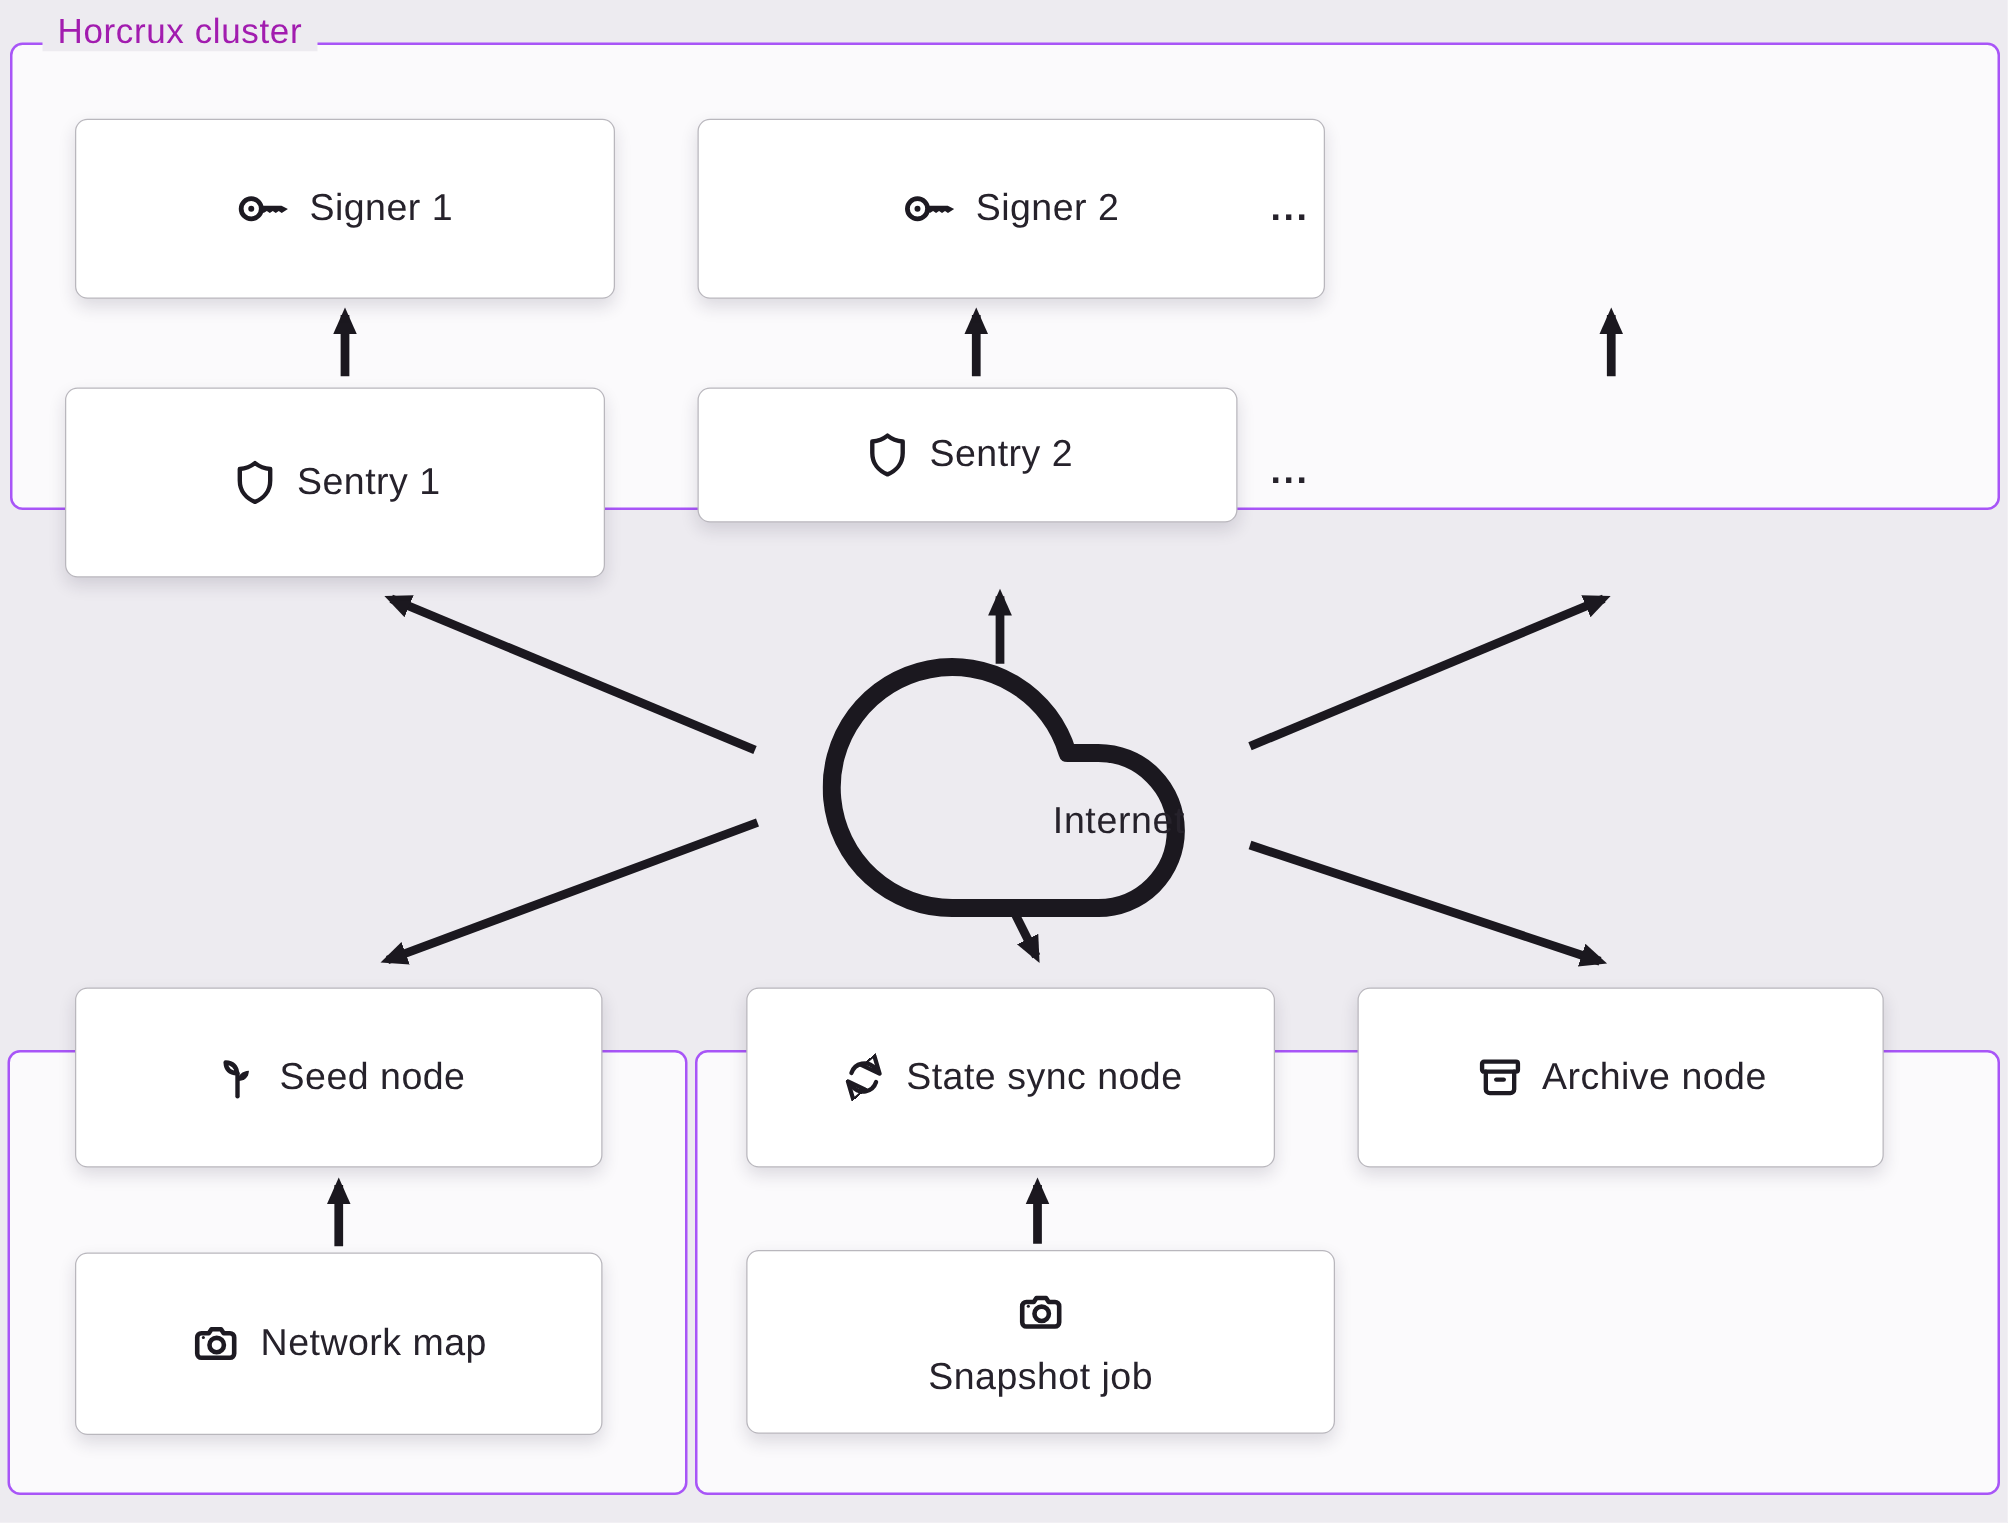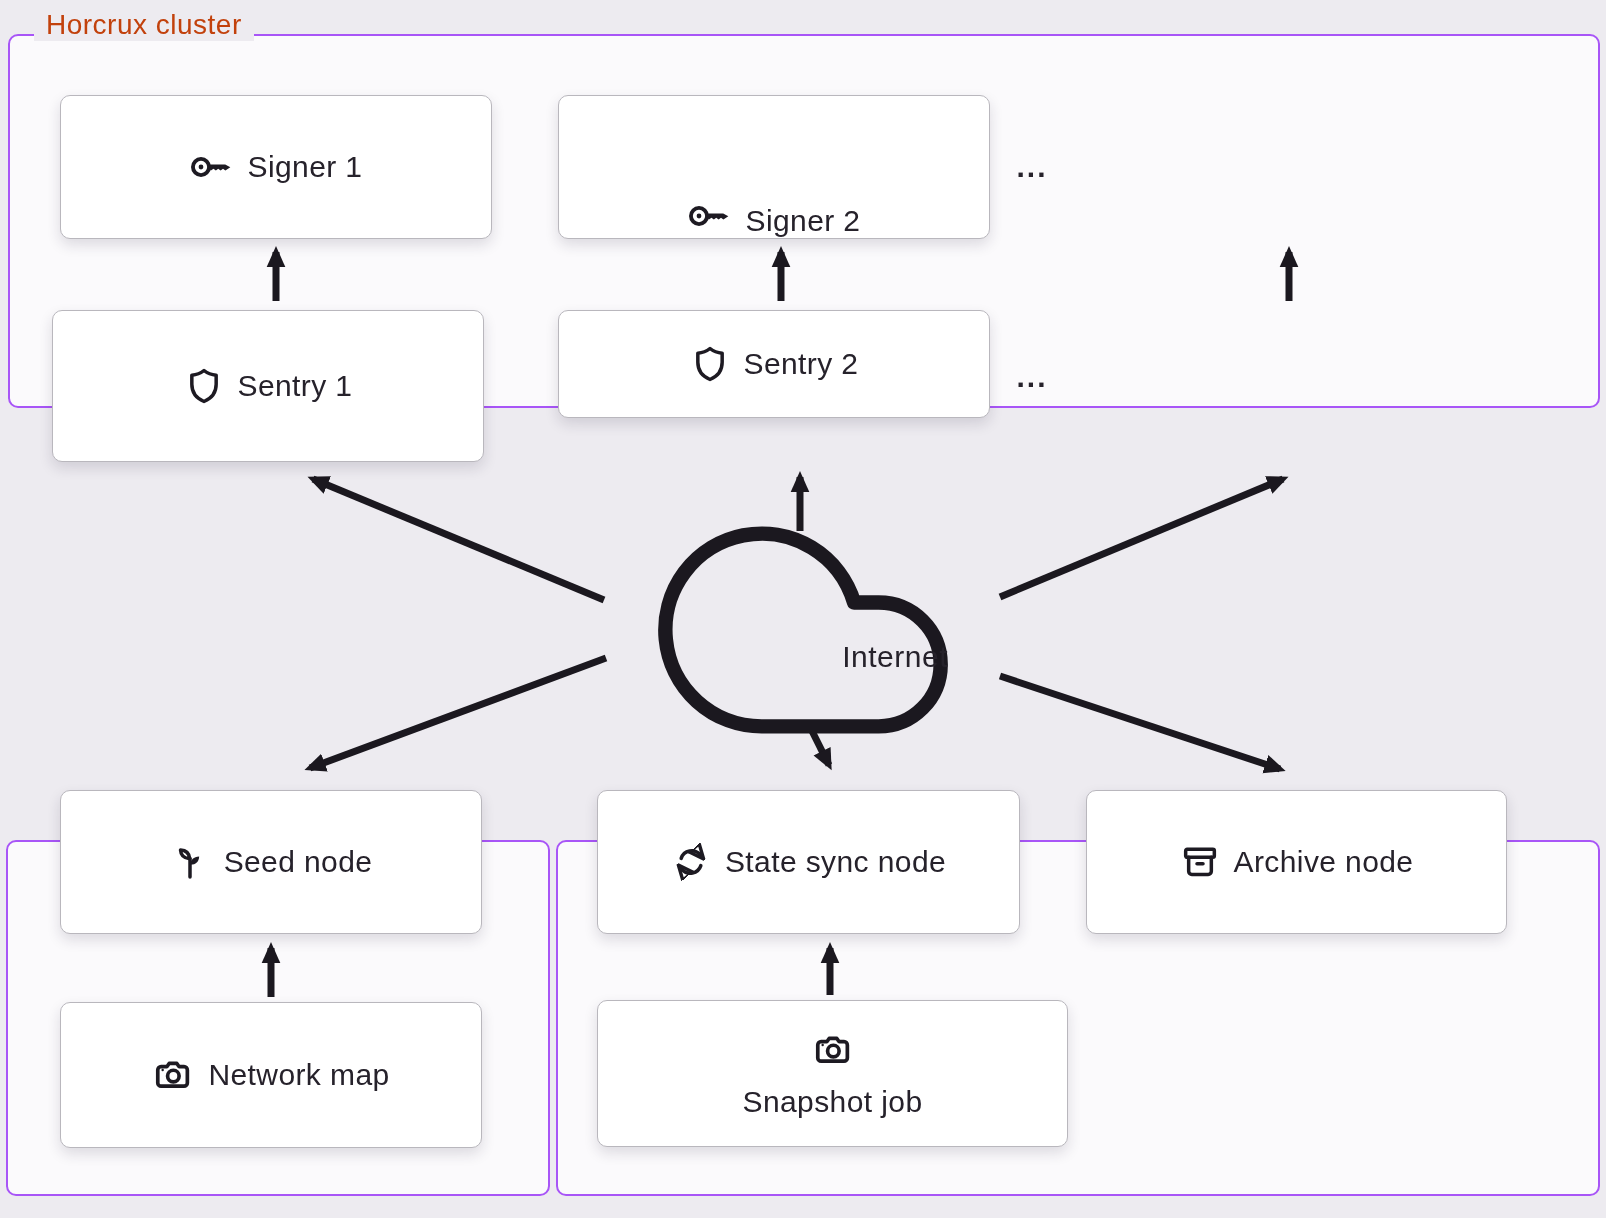--- a/index.html
+++ b/index.html
@@ -10,21 +10,21 @@
     color:#26222b; overflow:hidden;
   }
   .panel {
     position:absolute; background:#fbfafc;
     border:2px solid #a855f7; border-radius:10px;
     box-sizing:border-box; z-index:1;
   }
   .legend {
     position:absolute; left:34px; top:9px; z-index:2;
     padding:0 12px; background:#edebf0;
-    font-size:28px; letter-spacing:0.5px; color:#c2410c; white-space:nowrap;
+    font-size:28px; letter-spacing:0.5px; color:#a21caf; white-space:nowrap;
   }
   .node {
     position:absolute; box-sizing:border-box; z-index:3;
     background:#ffffff; border:1.6px solid #b9b7bd; border-radius:10px;
     box-shadow:0 6px 14px rgba(35,30,55,0.14);
     display:flex; align-items:center; justify-content:center; gap:14px;
     font-size:30px; letter-spacing:0.4px; color:#26222b; white-space:nowrap;
   }
   .node svg { display:block; flex:none; }
   .icon path, .icon circle, .icon rect {
@@ -76,21 +76,21 @@
   </svg>
 
   <div class="node" style="left:60px; top:95px; width:432px; height:144px;">
     <svg class="icon" width="44" height="44" viewBox="0 0 24 24">
       <circle cx="6" cy="12" r="4.4"></circle>
       <circle class="fill" cx="6" cy="12" r="1.3"></circle>
       <path class="fill" d="M10.4 10.7 H19.2 L22 12.1 L19.3 13.9 L18 13 L16.7 13.9 L15.4 13 L14.1 13.9 L12.8 13 L11.4 13.9 L10.4 13 Z"></path>
     </svg>
     <span>Signer 1</span>
   </div>
-  <div class="node" style="left:558px; top:95px; width:432px; height:144px;align-items:flex-end;">
+  <div class="node" style="left:558px; top:95px; width:502px; height:144px;">
     <svg class="icon" width="44" height="44" viewBox="0 0 24 24">
       <circle cx="6" cy="12" r="4.4"></circle>
       <circle class="fill" cx="6" cy="12" r="1.3"></circle>
       <path class="fill" d="M10.4 10.7 H19.2 L22 12.1 L19.3 13.9 L18 13 L16.7 13.9 L15.4 13 L14.1 13.9 L12.8 13 L11.4 13.9 L10.4 13 Z"></path>
     </svg>
     <span>Signer 2</span>
   </div>
   <div class="dots" style="left:1008px; top:150px;">...</div>
 
   <div class="node" style="left:52px; top:310px; width:432px; height:152px;text-align:center;">

